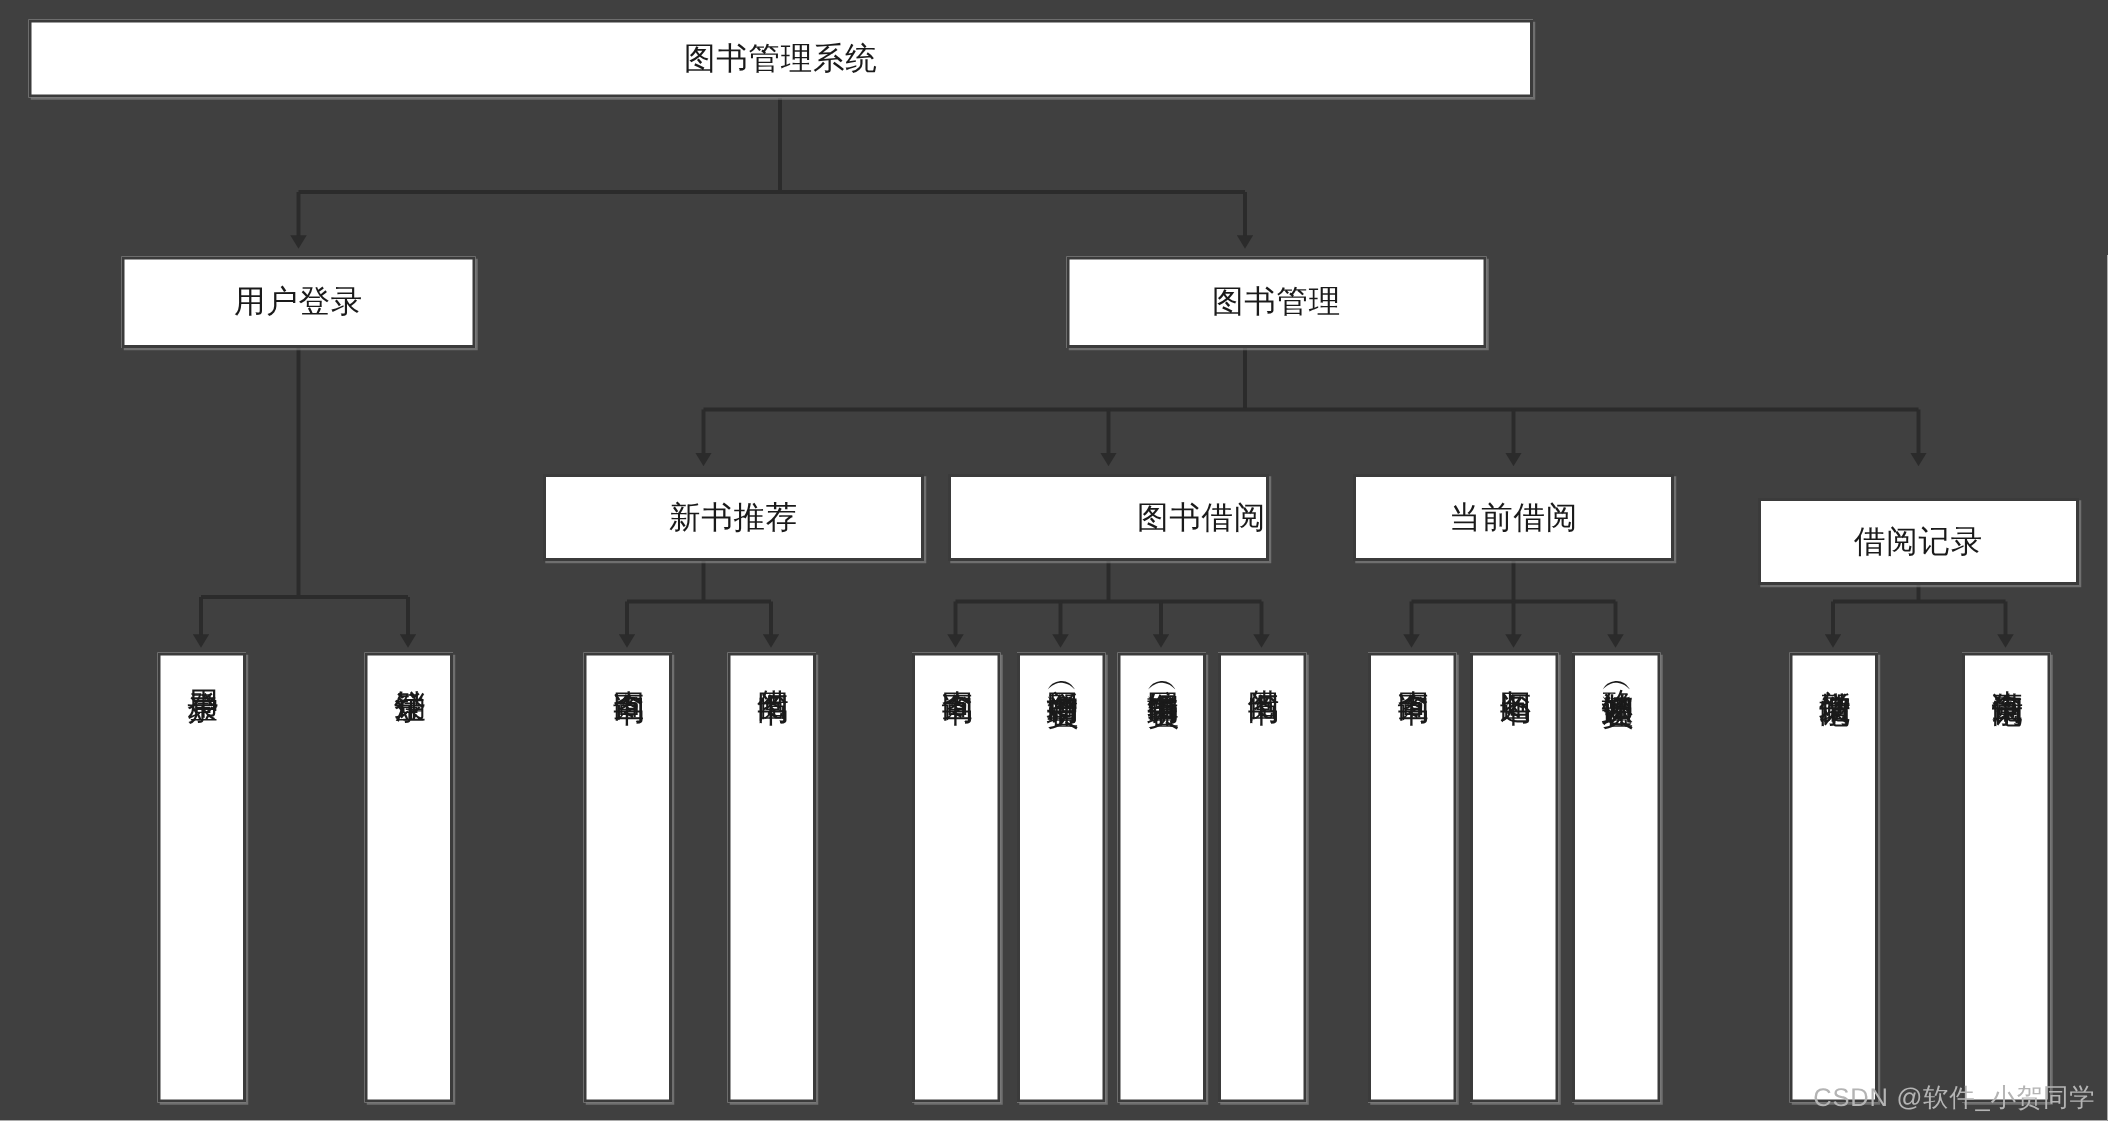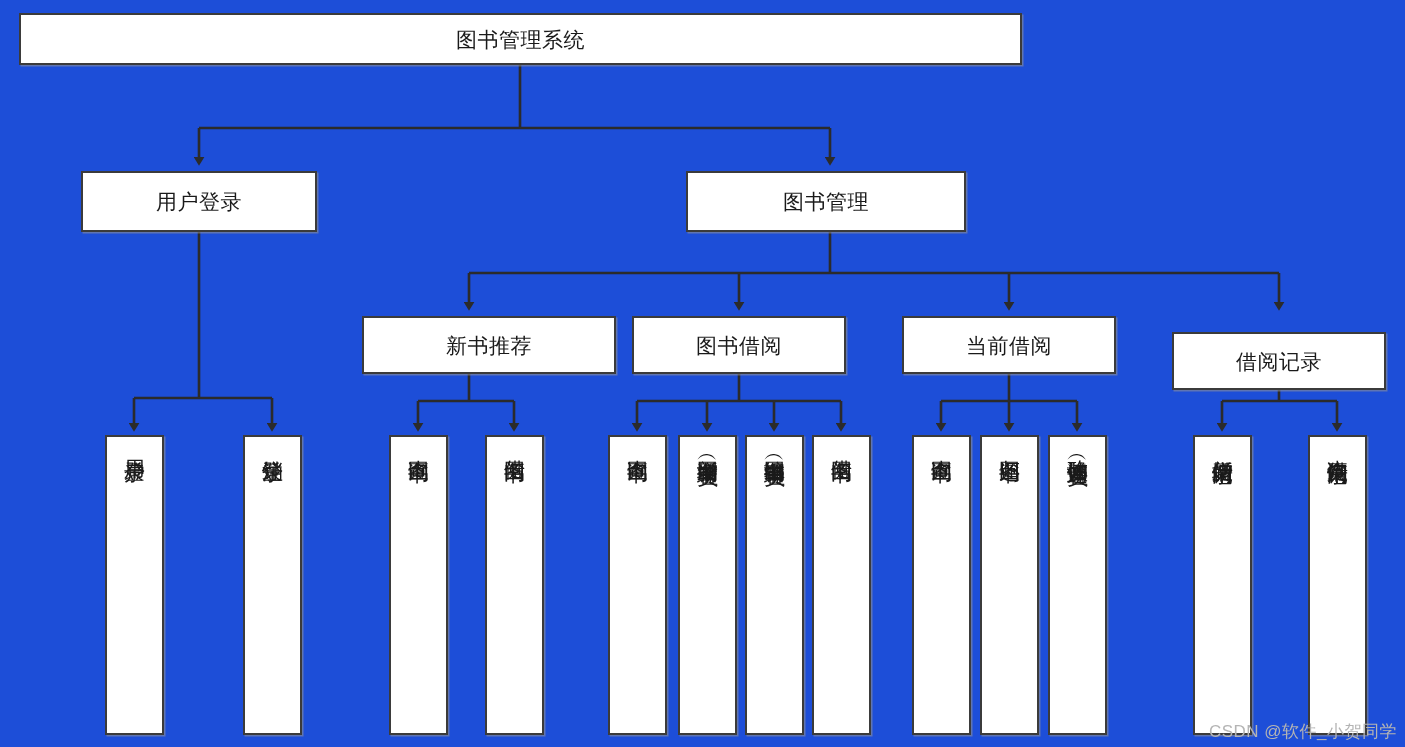--- a/index.html
+++ b/index.html
@@ -8,21 +8,21 @@
     padding: 0;
     background: #ffffff;
   }
   body {
     font-family: "Liberation Sans", "DejaVu Sans", sans-serif;
   }
   #canvas {
     position: relative;
     width: 1405px;
     height: 747px;
-    background: #1d4ed8;
+    background: #404040;
     overflow: hidden;
   }
   #edges {
     position: absolute;
     left: 0;
     top: 0;
     width: 1405px;
     height: 747px;
     pointer-events: none;
   }
@@ -125,28 +125,28 @@
     </g>
   </svg>
 
   <div class="node h-node" style="left:19px; top:13px; width:1003px; height:52px;">
     <span class="label">图书管理系统</span>
   </div>
 
   <div class="node h-node" style="left:81px; top:171px; width:236px; height:61px;">
     <span class="label">用户登录</span>
   </div>
-  <div class="node h-node" style="left:686px; top:171px; width:280px; height:61px;text-align:right;">
+  <div class="node h-node" style="left:711px; top:171px; width:280px; height:61px;text-align:right;">
     <span class="label">图书管理</span>
   </div>
 
   <div class="node h-node" style="left:362px; top:316px; width:254px; height:58px;">
     <span class="label">新书推荐</span>
   </div>
-  <div class="node h-node" style="left:632px; top:316px; width:214px; height:58px;">
+  <div class="node h-node" style="left:632px; top:316px; width:214px; height:58px;justify-content:flex-end;">
     <span class="label">图书借阅</span>
   </div>
   <div class="node h-node" style="left:902px; top:316px; width:214px; height:58px;">
     <span class="label">当前借阅</span>
   </div>
   <div class="node h-node" style="left:1172px; top:332px; width:214px; height:58px;">
     <span class="label">借阅记录</span>
   </div>
 
   <div class="node v-node" style="left:105px; top:435px; width:59px; height:300px;">

